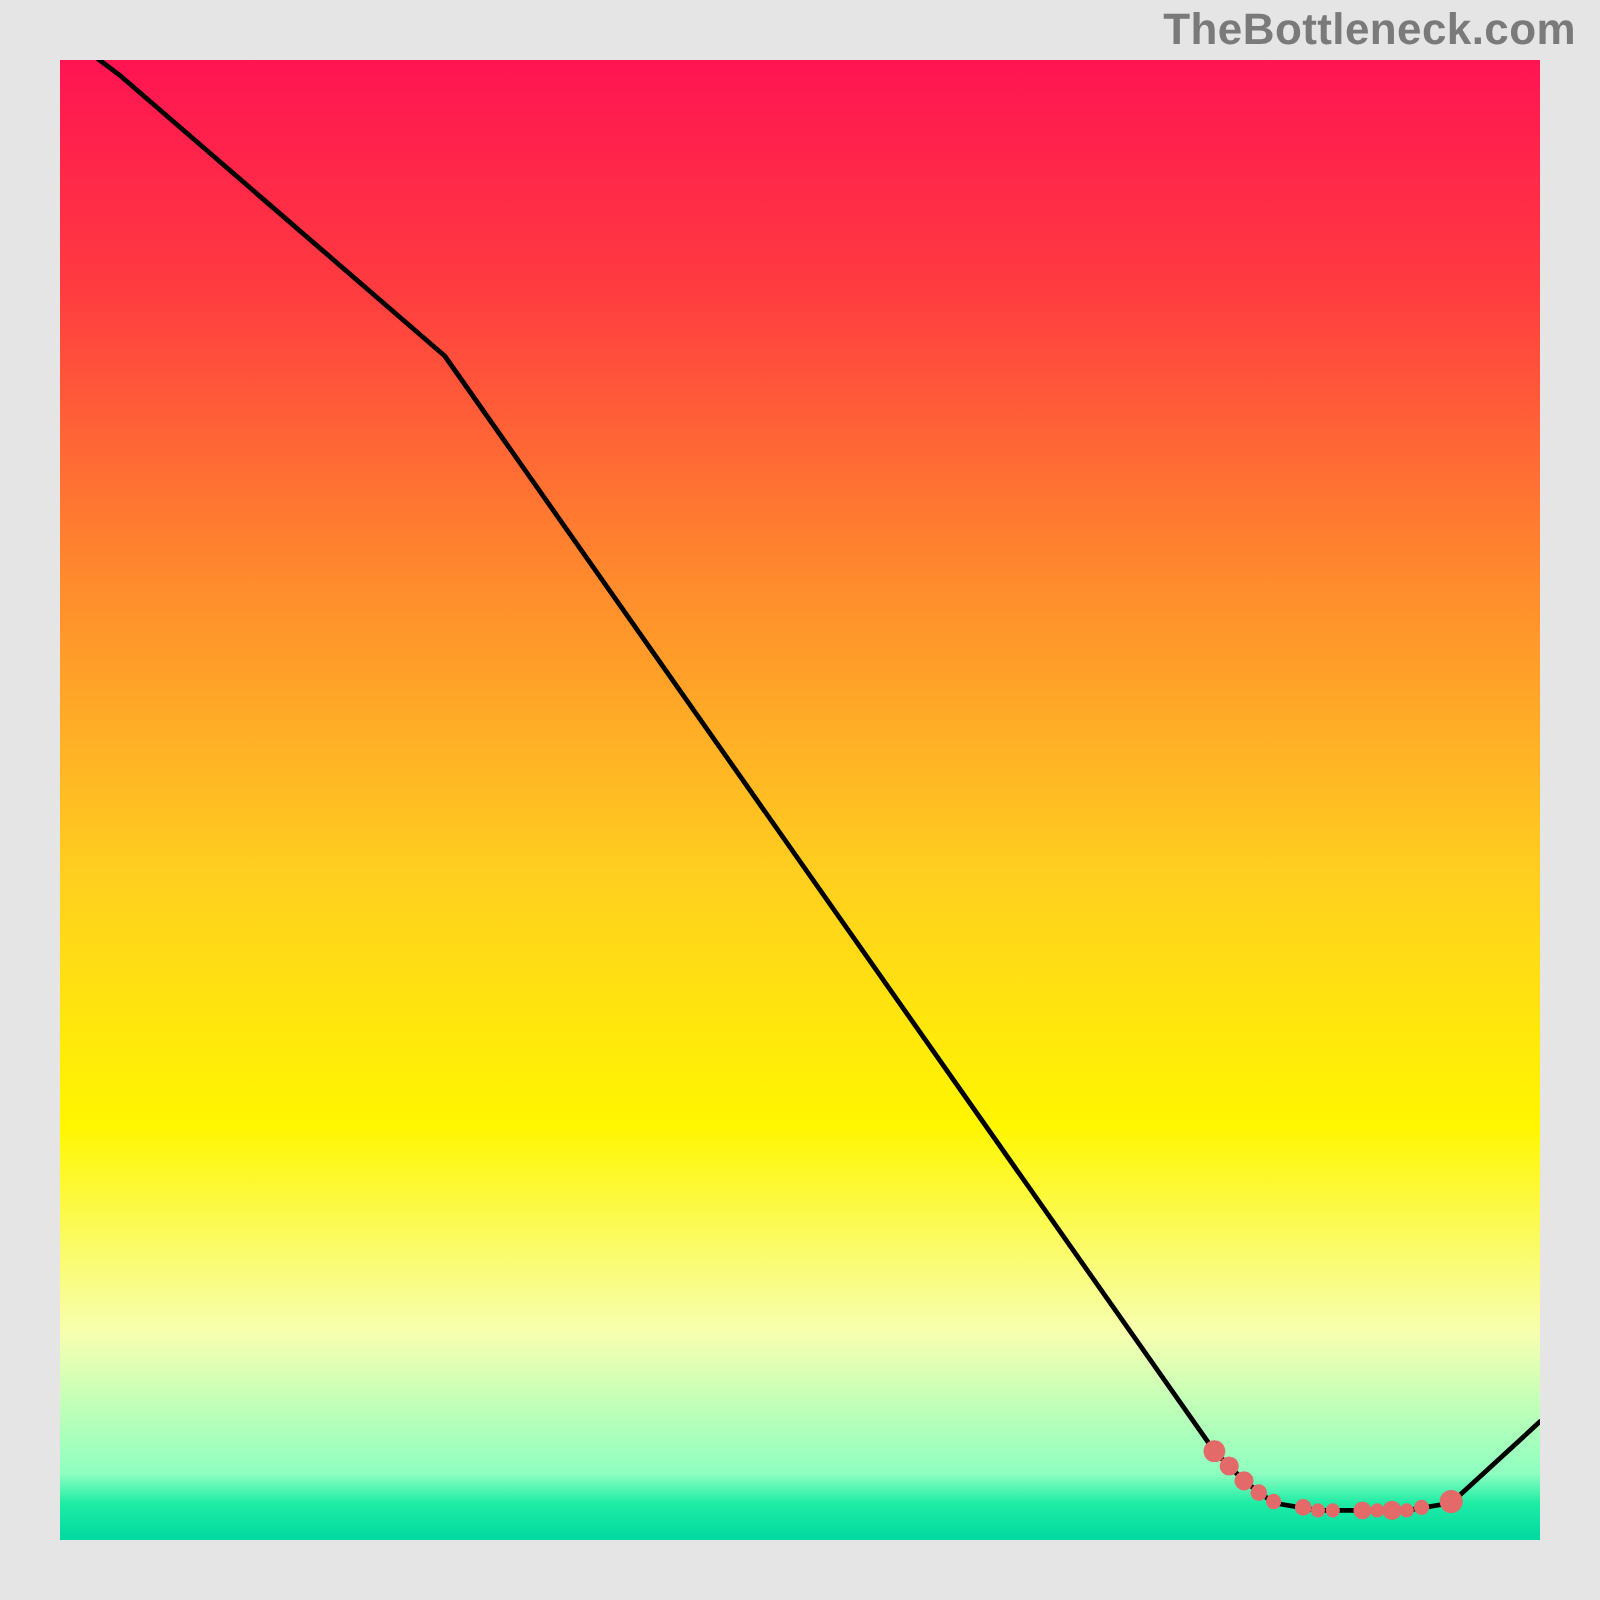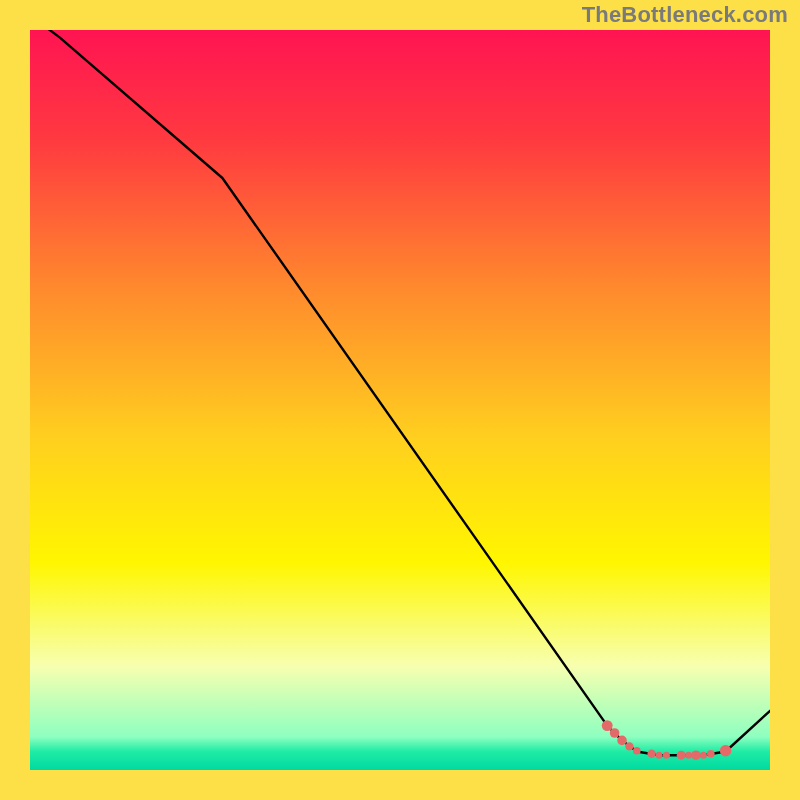--- a/index.html
+++ b/index.html
@@ -8,21 +8,21 @@
     width: 800px;
     height: 800px;
     background: #000;
     overflow: hidden;
     font-family: Arial, Helvetica, sans-serif;
   }
   .frame {
     position: relative;
     width: 800px;
     height: 800px;
-    background: #fde047;
+    background: #e5e5e5;
   }
   .watermark {
     position: absolute;
     top: 2px;
     right: 12px;
     color: #7a7a7a;
     font-size: 22px;
     font-weight: 600;
     letter-spacing: 0.2px;
     user-select: none;

